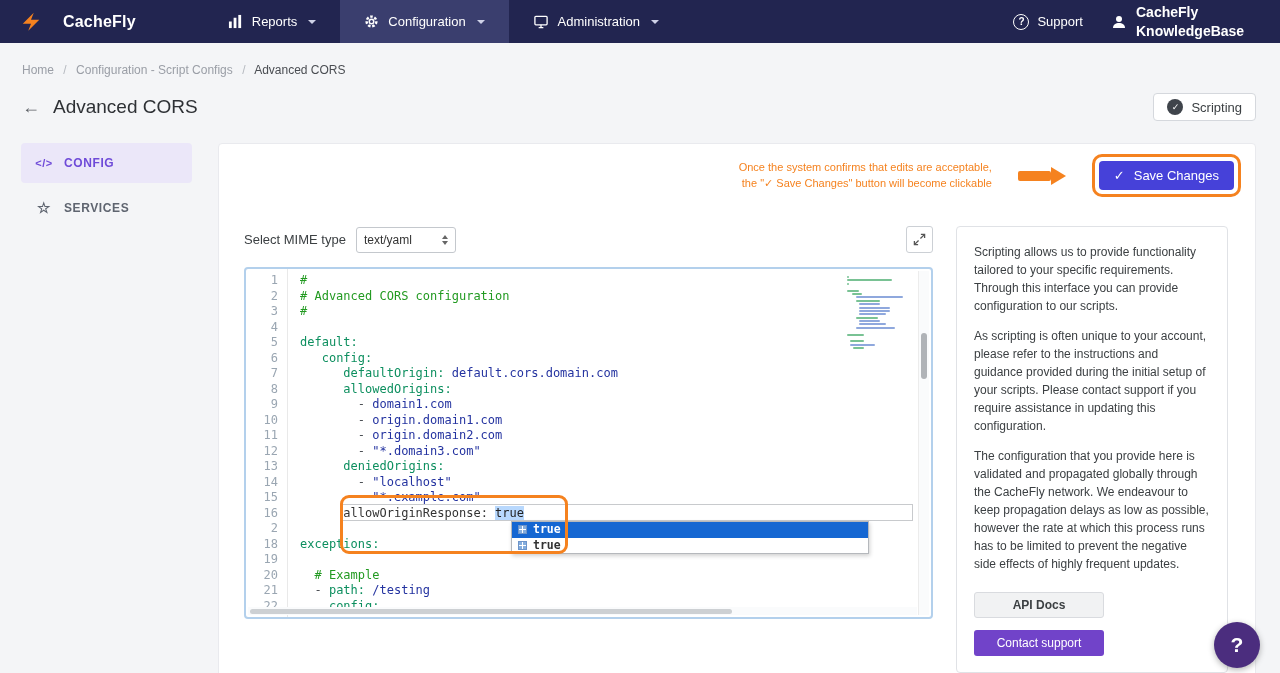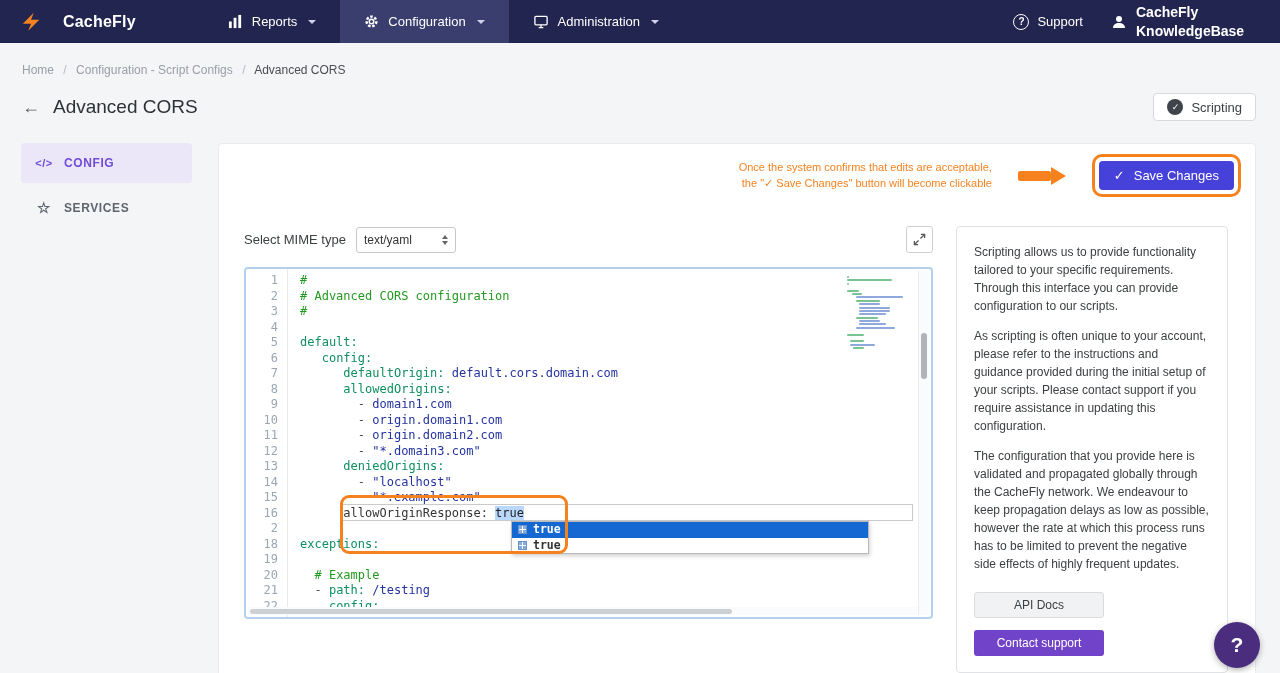--- a/index.html
+++ b/index.html
@@ -85,21 +85,21 @@
   .minimap { position:absolute; z-index:3; right:26px; top:7px; width:58px; }
   .mm-bar { height:2px; margin-bottom:1.4px; border-radius:1px; }
   .vscroll { position:absolute; z-index:4; right:2px; top:2px; bottom:2px; width:11px; background:#fafbfc; border-left:1px solid #ececec; }
   .vthumb { position:absolute; left:2px; right:2px; top:62px; height:46px; background:#b0b3b7; border-radius:4px; cursor:pointer; }
   .hscroll { position:absolute; z-index:4; left:2px; right:14px; bottom:2px; height:8px; background:#fafbfc; }
   .hthumb { position:absolute; left:2px; top:1.5px; width:72%; height:5px; background:#cdd0d3; border-radius:3px; cursor:pointer; }
 
   
   .info-panel { width:272px; flex:none; align-self:flex-start; min-height:412px; background:#fff; border:1px solid #e0e2e6; border-radius:4px; padding:16px 17px; font-size:12px; line-height:18px; color:#3c4043; }
   .info-panel p { margin-bottom:12px; }
-  .api-btn { display:block; width:130px; height:26px; margin-top:19px; background:#f1f2f3; border:1px solid #d9dbdf; border-radius:3px; font-size:12px; color:#3c4043; cursor:pointer; font-family:inherit; }
+  .api-btn { display:block; width:130px; height:26px; margin-top:19px; background:#f1f2f3; border:1px solid #d9dbdf; border-radius:3px; font-size:12px; color:#3c4043; cursor:pointer; font-family:inherit;font-weight:bold; }
   .contact-btn { display:block; width:130px; height:26px; margin-top:12px; background:#7143c9; border:none; border-radius:3px; font-size:12px; color:#fff; cursor:pointer; font-family:inherit; }
 
   .help-fab { position:fixed; right:20px; bottom:5px; width:46px; height:46px; border-radius:50%; background:#4b2d7e; color:#fff; font-size:21px; font-weight:bold; display:flex; align-items:center; justify-content:center; box-shadow:0 2px 6px rgba(0,0,0,.3); cursor:pointer; }
 </style>
 </head>
 <body>
 
 <div class="navbar">
   <div class="logo">
     <span style="display:flex;">

